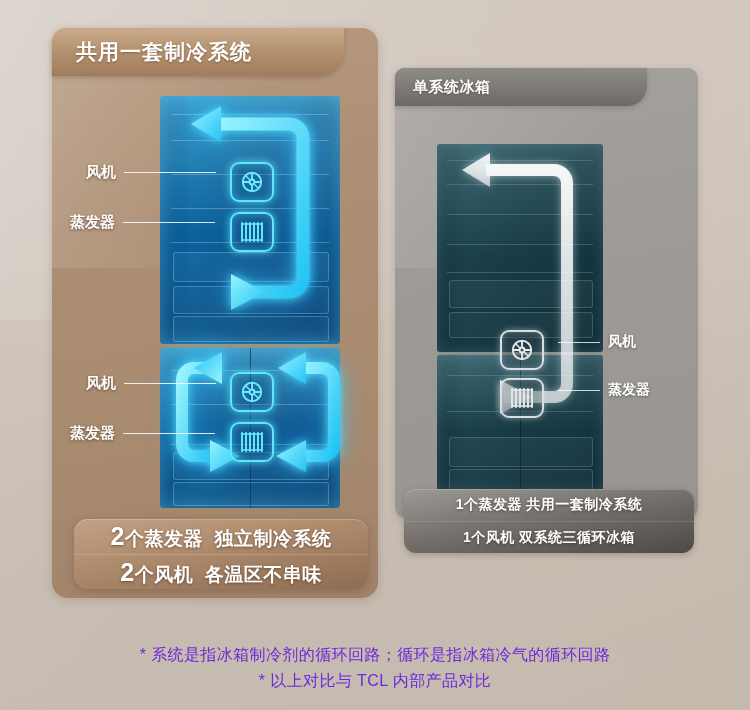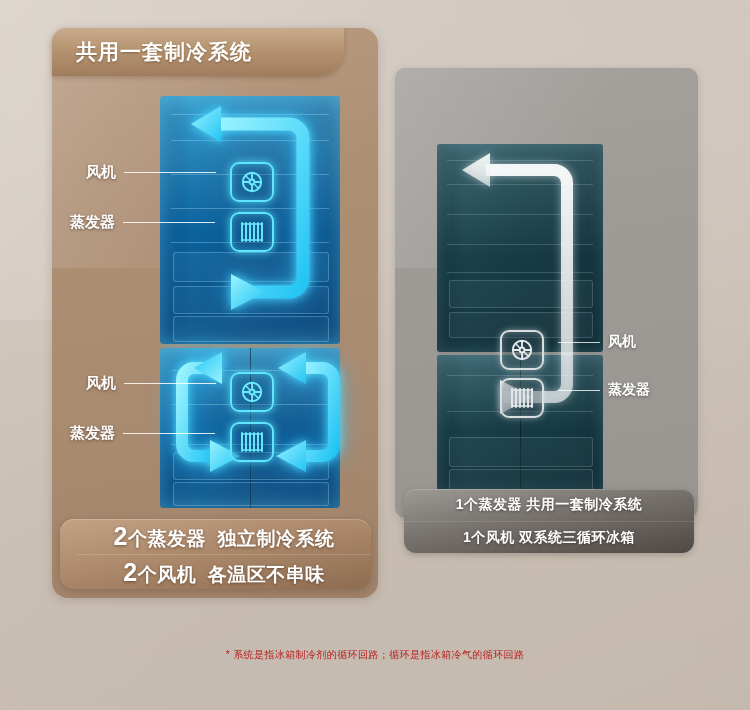--- a/index.html
+++ b/index.html
@@ -107,40 +107,40 @@
   .vs{position:absolute;left:362px;top:260px;width:64px;height:64px;border-radius:50%;
     background:radial-gradient(circle at 36% 30%,#5f4a39 0%,#4a382a 55%,#382a1f 100%);
     border:3px solid rgba(255,255,255,.55);
     box-shadow:0 3px 10px rgba(60,40,25,.45);
     display:flex;align-items:center;justify-content:center;z-index:30;}
   .vs-txt{font-size:25px;font-weight:bold;font-style:italic;color:#f2dfc2;letter-spacing:-1px;
     text-shadow:0 1px 2px rgba(30,20,12,.8);}
 
   
   .feat{position:absolute;border-radius:14px;overflow:hidden;}
-  .feat-left{left:60px;top:519px;width:294px;height:70px;
+  .feat-left{left:74px;top:519px;width:294px;height:70px;
     background:linear-gradient(170deg,#c3a184 0%,#ad8a6c 45%,#8e6c51 100%);
-    box-shadow:0 2px 7px rgba(80,55,35,.3),inset 0 1px 0 rgba(255,255,255,.22);padding-left:17px;}
+    box-shadow:0 2px 7px rgba(80,55,35,.3),inset 0 1px 0 rgba(255,255,255,.22);}
   .feat-right{left:404px;top:489px;width:290px;height:64px;border-radius:12px;
     background:linear-gradient(170deg,#9d9a96 0%,#76716c 45%,#4e4945 100%);
     box-shadow:0 2px 6px rgba(60,55,50,.28),inset 0 1px 0 rgba(255,255,255,.18);}
   .feat-row{height:50%;display:flex;align-items:center;justify-content:center;}
   .feat-left .feat-row{border-bottom:1px solid rgba(255,255,255,.16);}
   .feat-left .feat-row:last-child{border-bottom:none;}
   .feat-right .feat-row{border-bottom:1px solid rgba(255,255,255,.12);}
   .feat-right .feat-row:last-child{border-bottom:none;}
   .feat-left .ft{font-size:19px;font-weight:bold;color:#fff;letter-spacing:.5px;
     text-shadow:0 1px 3px rgba(70,45,28,.6);}
   .feat-left .ft .num{font-size:25px;}
   .feat-right .ft{font-size:14px;font-weight:bold;color:#fff;letter-spacing:.5px;
     text-shadow:0 1px 3px rgba(40,36,32,.6);}
 
   
   .notes{position:absolute;left:0;top:642px;width:750px;text-align:center;}
-  .note{font-size:10px;color:#b91c1c;line-height:26px;letter-spacing:.4px;}
+  .note{font-size:16px;color:#6d28d9;line-height:26px;letter-spacing:.4px;}
 </style>
 </head>
 <body>
 
 <div id="stage">
 
   <div class="bg"></div>
   <div class="bg-sheen"></div>
 
   <div class="panel panel-left">
@@ -312,28 +312,32 @@
 
   <div class="callout gray-c" style="left:558px;top:333px;">
     <span class="line" style="width:42px;margin-right:8px;"></span>
     <span>风机</span>
   </div>
   <div class="callout gray-c" style="left:558px;top:381px;">
     <span class="line" style="width:42px;margin-right:8px;"></span>
     <span>蒸发器</span>
   </div>
 
+  <div class="ribbon ribbon-right">
+    <span class="rib-txt">单系统冰箱</span>
+  </div>
 
   <div class="feat feat-right">
     <div class="feat-row">
       <span class="ft">1个蒸发器 共用一套制冷系统</span>
     </div>
     <div class="feat-row">
       <span class="ft">1个风机 双系统三循环冰箱</span>
     </div>
   </div>
 
 
   <div class="notes">
     <div class="note">* 系统是指冰箱制冷剂的循环回路；循环是指冰箱冷气的循环回路</div>
+    <div class="note">* 以上对比与 TCL 内部产品对比</div>
   </div>
 
 </div>
 
 </body></html>

